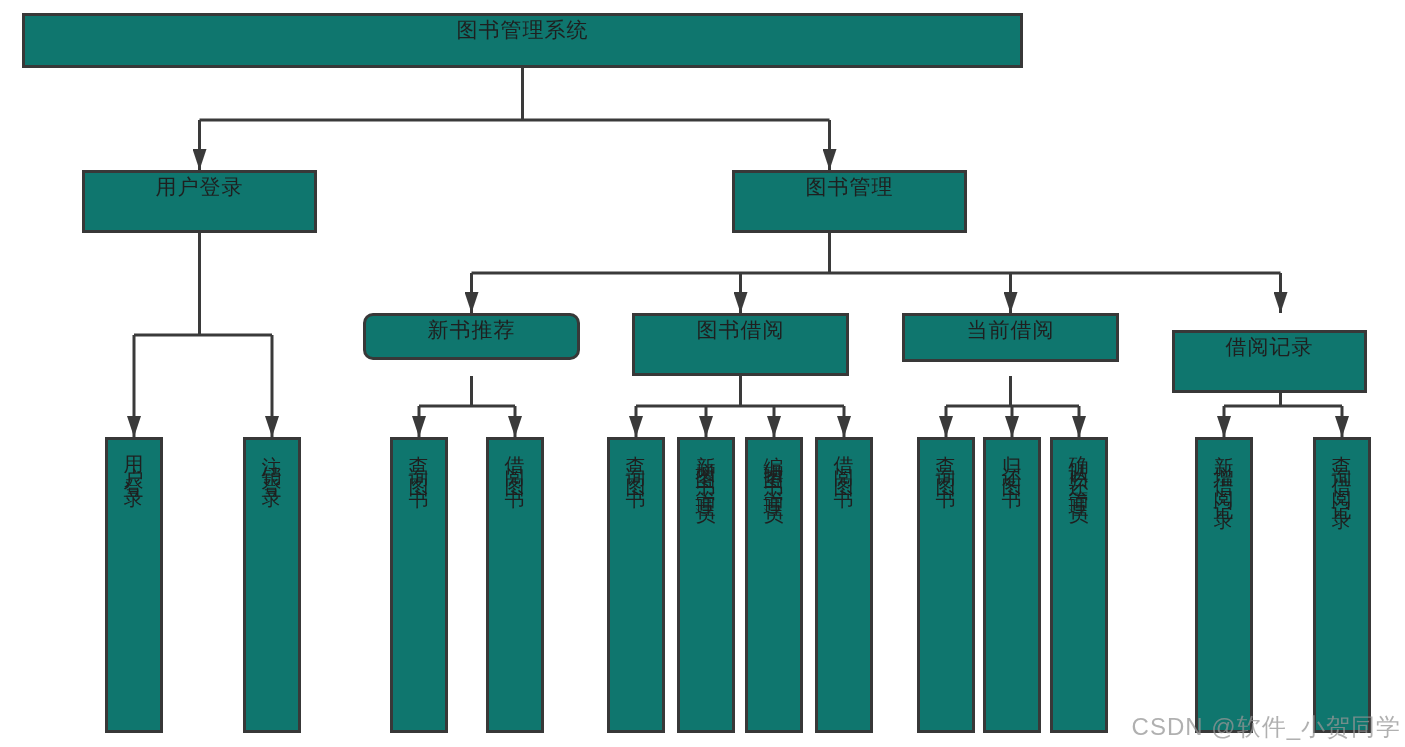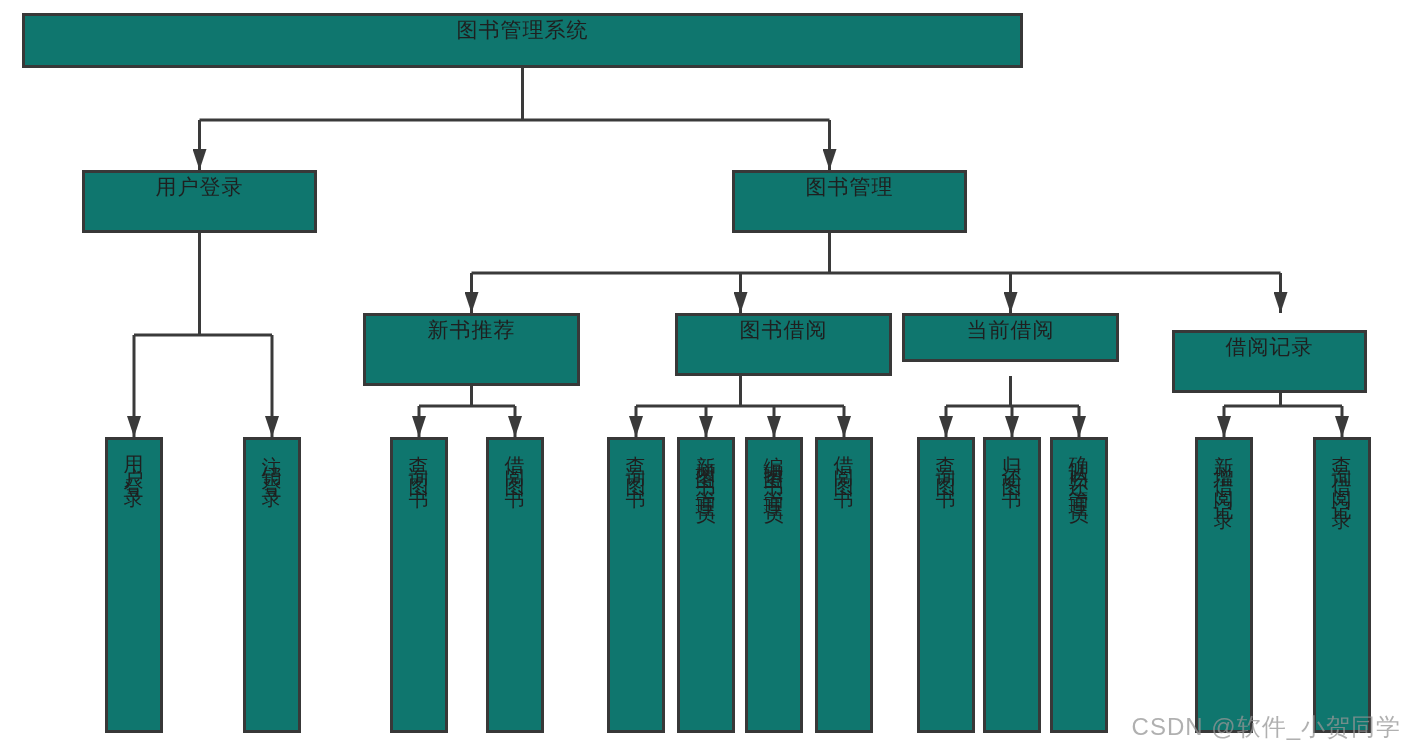--- a/index.html
+++ b/index.html
@@ -112,24 +112,24 @@
     <span class="h-label">图书管理系统</span>
   </div>
 
   <div class="box" style="left:82px;top:170px;width:235px;height:63px;">
     <span class="h-label">用户登录</span>
   </div>
   <div class="box" style="left:712px;top:170px;width:235px;height:63px;margin-left:20px;">
     <span class="h-label">图书管理</span>
   </div>
 
-  <div class="box" style="left:363px;top:313px;width:217px;height:73px;">
+  <div class="box" style="left:363px;top:313px;width:217px;height:47px;border-radius:10px;">
     <span class="h-label">新书推荐</span>
   </div>
-  <div class="box" style="left:632px;top:313px;width:217px;height:63px;margin-left:43px;">
+  <div class="box" style="left:632px;top:313px;width:217px;height:63px;">
     <span class="h-label">图书借阅</span>
   </div>
   <div class="box" style="left:902px;top:313px;width:217px;height:49px;">
     <span class="h-label">当前借阅</span>
   </div>
   <div class="box" style="left:1172px;top:330px;width:195px;height:63px;">
     <span class="h-label">借阅记录</span>
   </div>
 
   <div class="box" style="left:105px;top:437px;width:58px;height:296px;">

